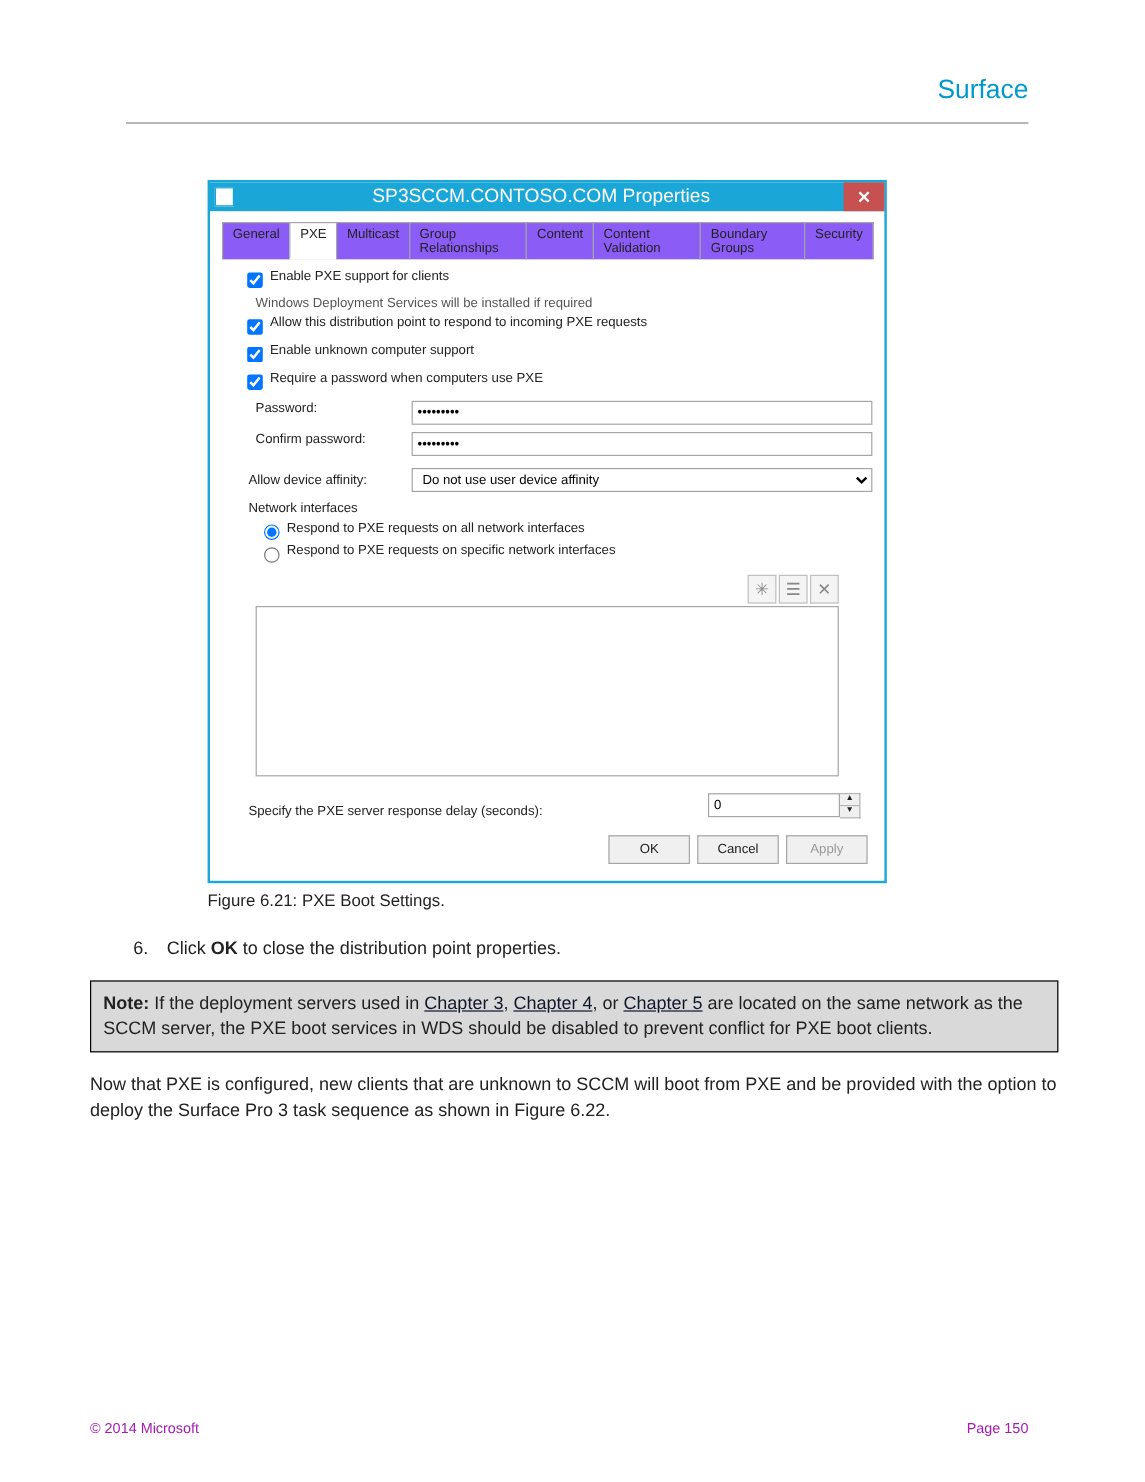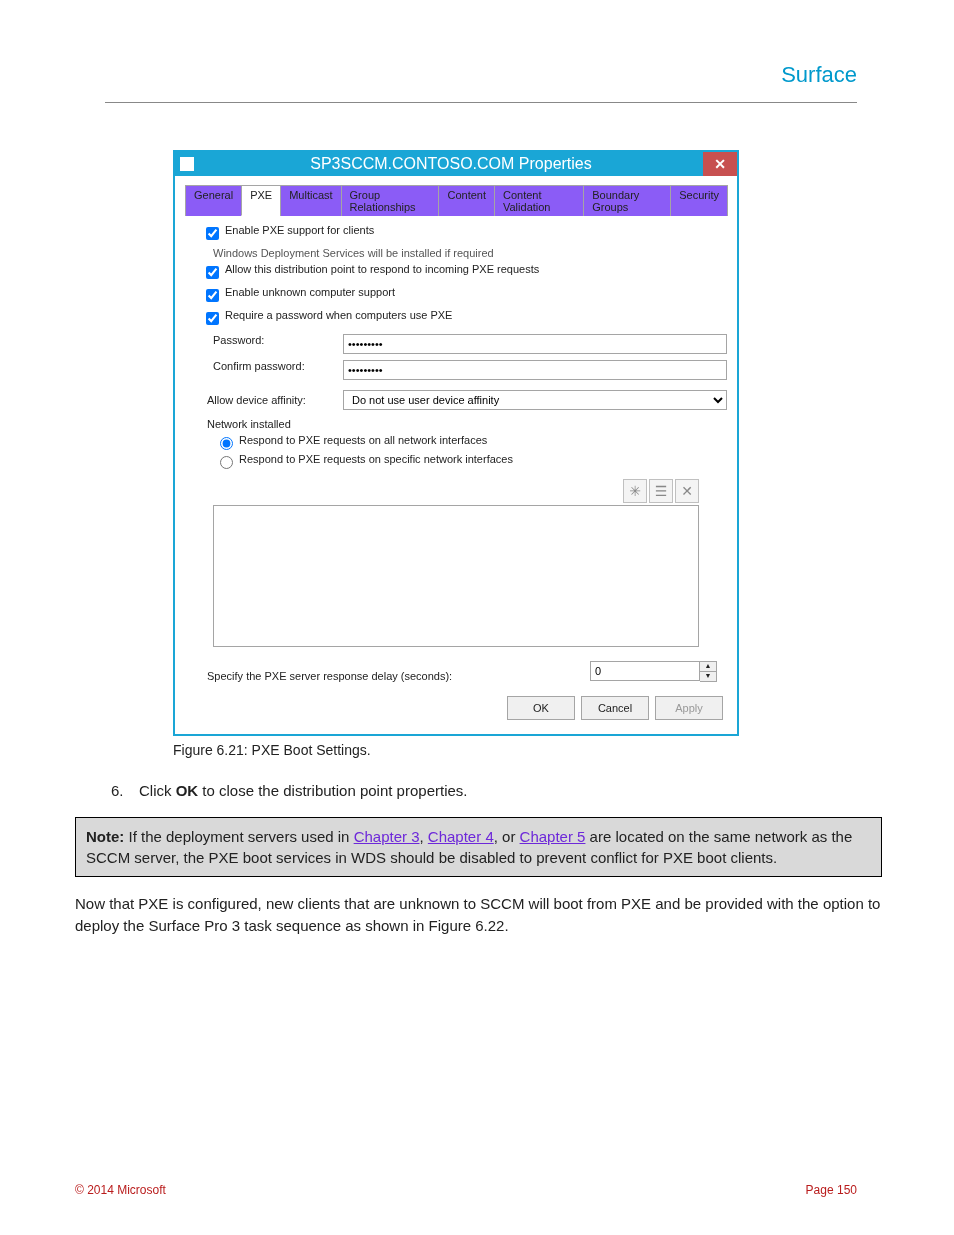--- a/index.html
+++ b/index.html
@@ -43,23 +43,23 @@
   .spinbtns div:last-child{border-bottom:none}
   .btnrow{display:flex;justify-content:flex-end;gap:6px;margin:14px 4px 4px 0}
   .wbtn{min-width:66px;height:22px;border:1px solid #a5a5a5;background:#f0f0f0;font-size:11px;display:flex;align-items:center;justify-content:center}
   .wbtn.disabled{color:#999}
   
   .caption{font-size:14px;margin:6px 0 24px 0}
   .caption b{font-weight:400}
   .step{display:flex;font-size:15px;margin:0 0 18px 36px}
   .step .num{width:28px}
   .note{border:1px solid #000;background:#d9d9d9;padding:8px 10px;font-size:15px;margin:0 0 16px 0;line-height:1.4}
-  .note a{color:#6d28d9;}
+  .note a{color:#0f172a;}
   .para{font-size:15px;line-height:1.45;margin:0 0 14px 0}
-  .footer{position:absolute;bottom:38px;left:40px;right:62px;display:flex;justify-content:space-between;font-size:12px;color:#b91c1c}
+  .footer{position:absolute;bottom:38px;left:40px;right:62px;display:flex;justify-content:space-between;font-size:12px;color:#a21caf}
 </style>
 </head>
 <body>
 
 <div class="page">
   <div class="brand">Surface</div>
   <hr class="rule">
 
   <div class="figwrap">
 
@@ -110,21 +110,21 @@
         </div>
 
         <div class="drow">
           <div class="dl">Allow device affinity:</div>
           <select class="dselect">
             <option>Do not use user device affinity</option>
           </select>
         </div>
 
         <div class="group">
-          <div class="glabel">Network installed</div>
+          <div class="glabel">Network interfaces</div>
           <label class="radio">
               <input type="radio" name="ni" checked="" style="">
               <span>Respond to PXE requests on all network interfaces</span>
             </label>
           <label class="radio">
               <input type="radio" name="ni" style="">
               <span>Respond to PXE requests on specific network interfaces</span>
             </label>
         </div>
 

